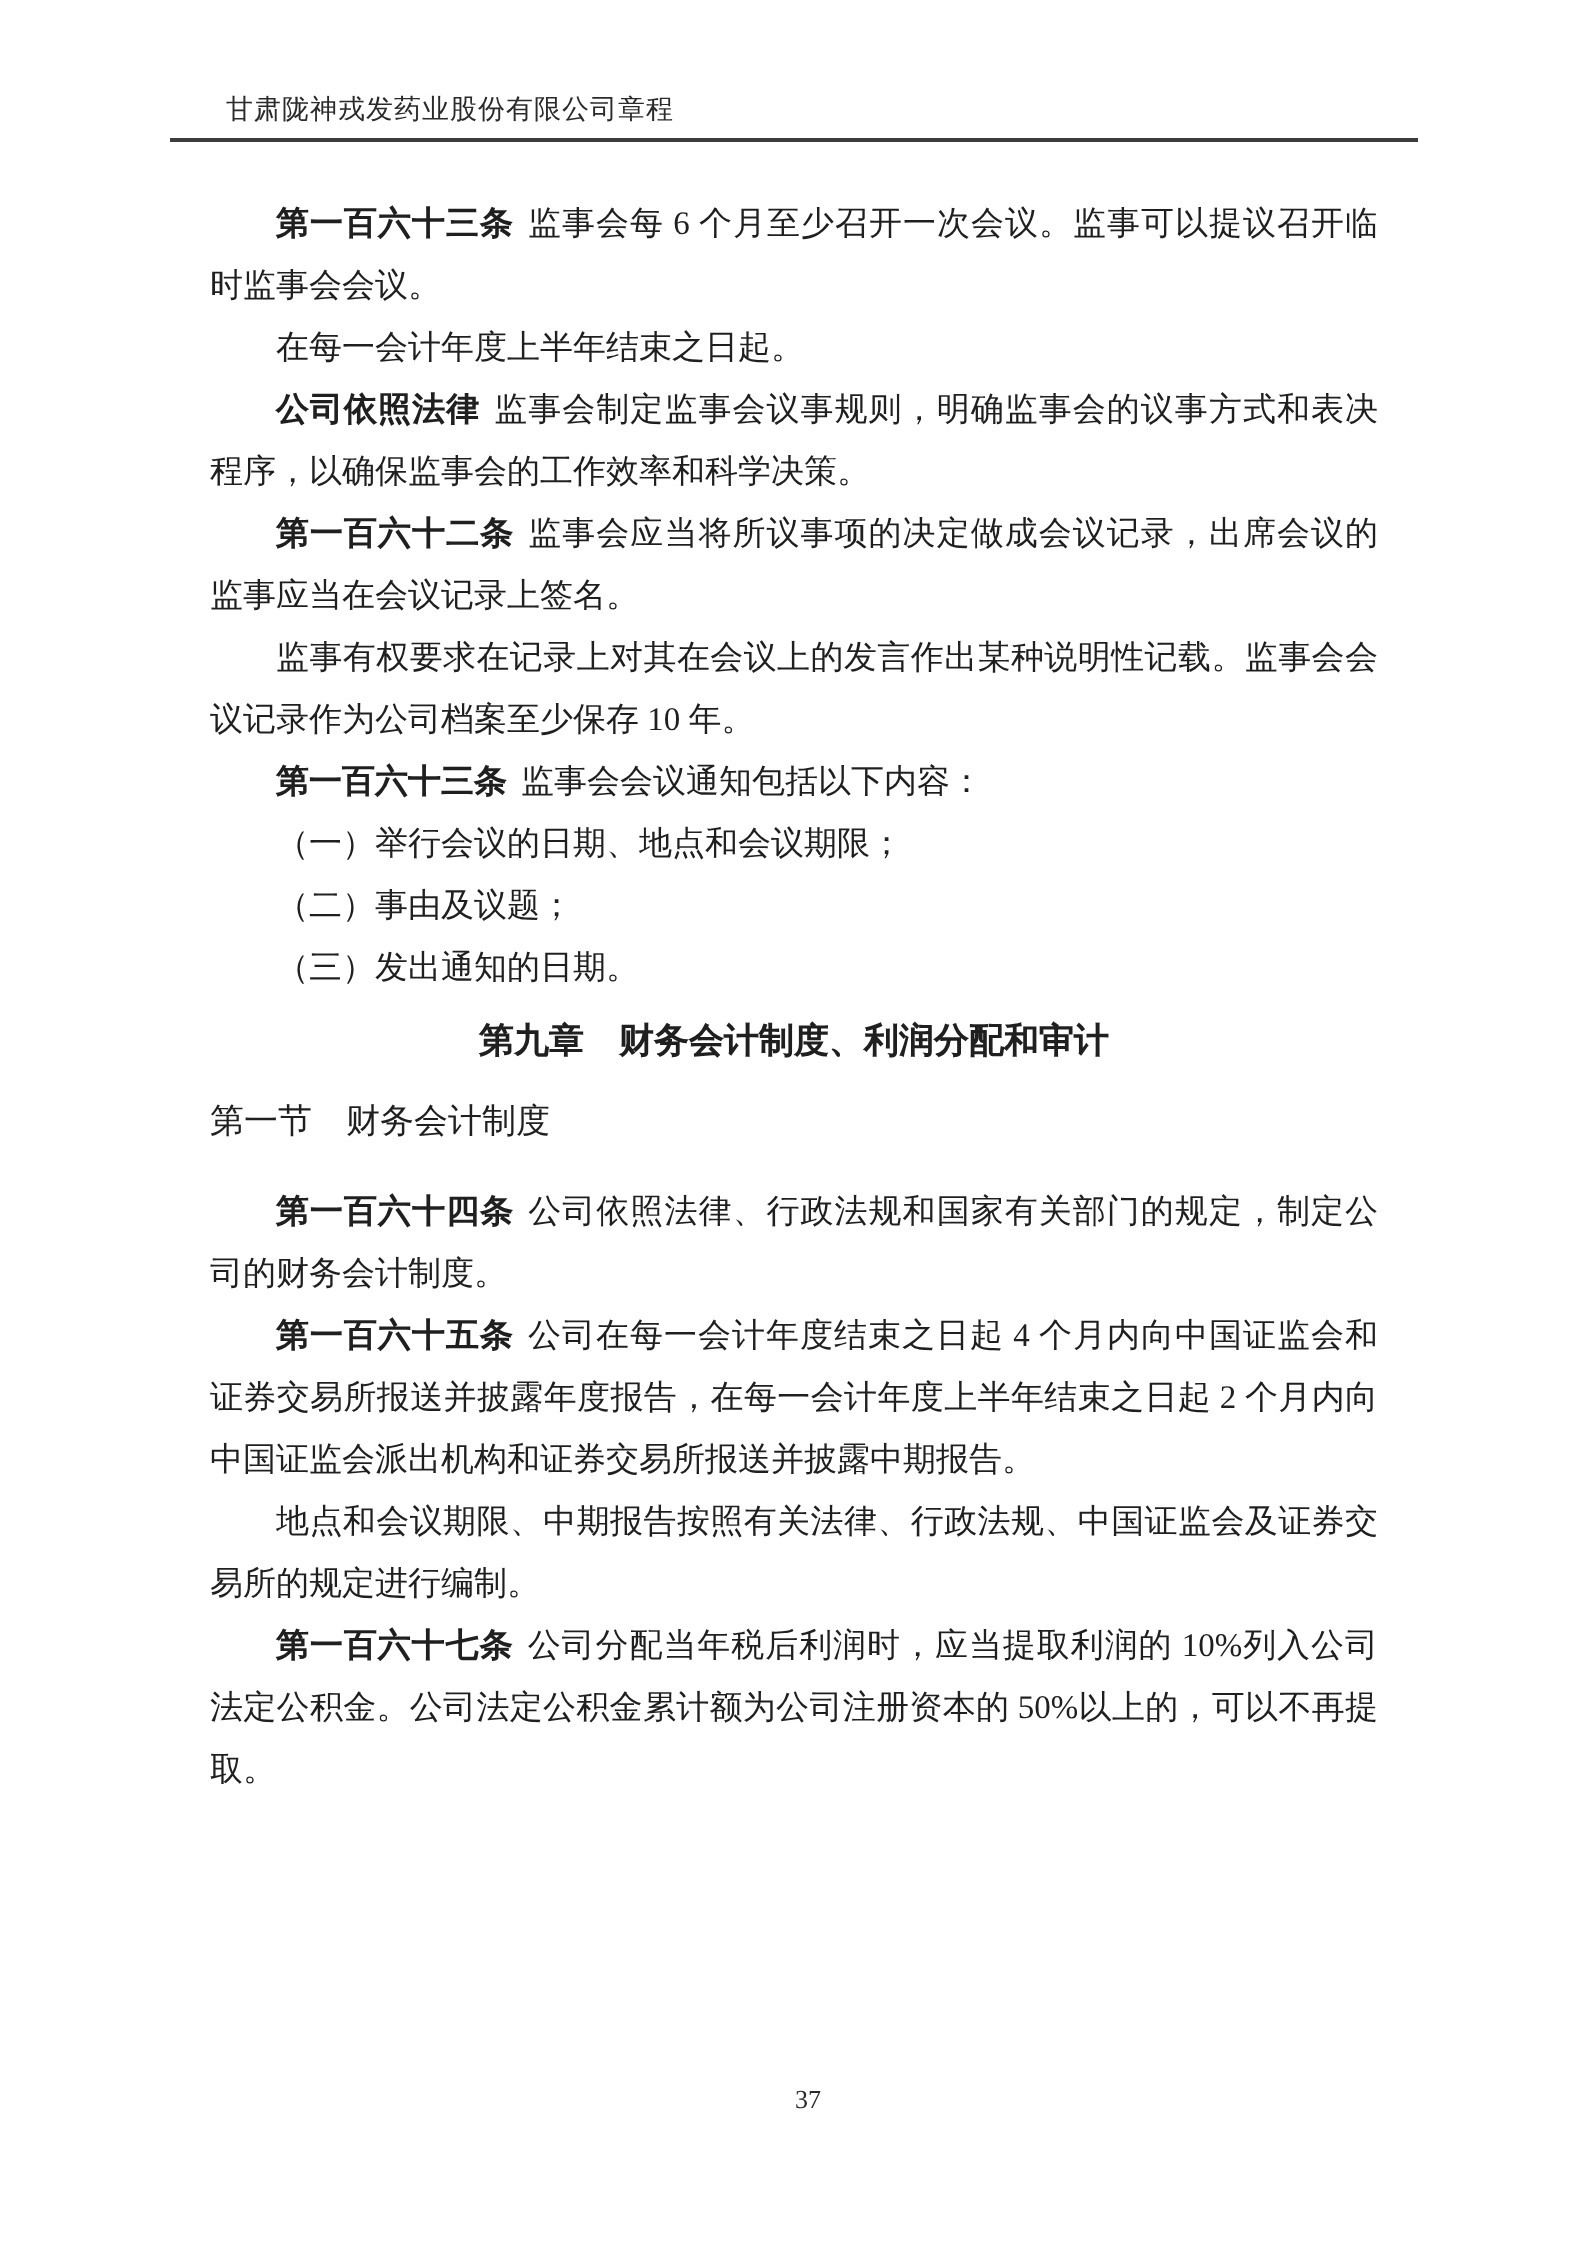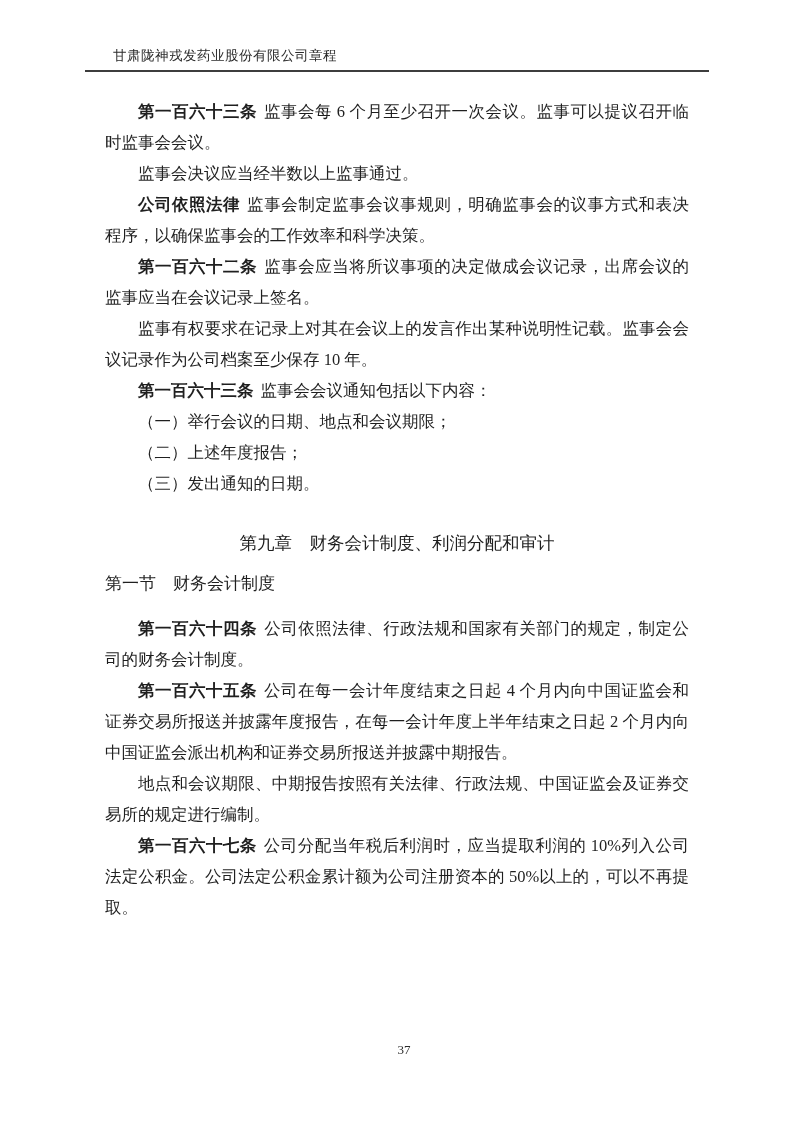--- a/index.html
+++ b/index.html
@@ -46,23 +46,23 @@
   .para {
     margin: 0;
     text-indent: 2em;
   }
   .art-num {
     font-weight: bold;
     margin-right: 7px;
     font-family: "Liberation Serif", "DejaVu Serif", serif;
   }
   .chapter-heading {
-    margin: 29px 0 9px 0;
+    margin: 6px 0 9px 0;
     font-size: 17.5px;
-    font-weight: normal;
+    font-weight: bold;
     text-align: center;
     text-indent: 0;
     line-height: 31px;
   }
   .section-heading {
     margin: 0 0 14px 0;
     font-size: 17px;
     font-weight: normal;
     text-align: left;
     text-indent: 0;
@@ -85,33 +85,33 @@
 <div class="page">
 
   <div class="header">
     <span class="header-title">甘肃陇神戎发药业股份有限公司章程</span>
   </div>
 
   <div class="doc-body">
 
     <p class="para"><span class="art-num">第一百六十三条</span><span>监事会每 6 个月至少召开一次会议。监事可以提议召开临时监事会会议。</span></p>
 
-    <p class="para"><span>监事会决议应当经半数以上监事通过。</span></p>
+    <p class="para"><span>在每一会计年度上半年结束之日起。</span></p>
 
     <p class="para"><span class="art-num">公司依照法律</span><span>监事会制定监事会议事规则，明确监事会的议事方式和表决程序，以确保监事会的工作效率和科学决策。</span></p>
 
     <p class="para"><span class="art-num">第一百六十二条</span><span>监事会应当将所议事项的决定做成会议记录，出席会议的监事应当在会议记录上签名。</span></p>
 
     <p class="para"><span>监事有权要求在记录上对其在会议上的发言作出某种说明性记载。监事会会议记录作为公司档案至少保存 10 年。</span></p>
 
     <p class="para"><span class="art-num">第一百六十三条</span><span>监事会会议通知包括以下内容：</span></p>
 
     <p class="para"><span>（一）举行会议的日期、地点和会议期限；</span></p>
 
-    <p class="para"><span>（二）上述年度报告；</span></p>
+    <p class="para"><span>（二）事由及议题；</span></p>
 
     <p class="para"><span>（三）发出通知的日期。</span></p>
 
     <p class="chapter-heading">第九章　财务会计制度、利润分配和审计</p>
 
     <p class="section-heading">第一节　财务会计制度</p>
 
     <p class="para"><span class="art-num">第一百六十四条</span><span>公司依照法律、行政法规和国家有关部门的规定，制定公司的财务会计制度。</span></p>
 
     <p class="para"><span class="art-num">第一百六十五条</span><span>公司在每一会计年度结束之日起 4 个月内向中国证监会和证券交易所报送并披露年度报告，在每一会计年度上半年结束之日起 2 个月内向中国证监会派出机构和证券交易所报送并披露中期报告。</span></p>

